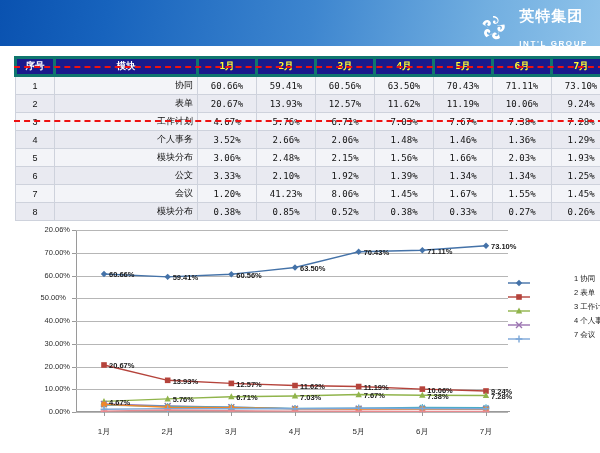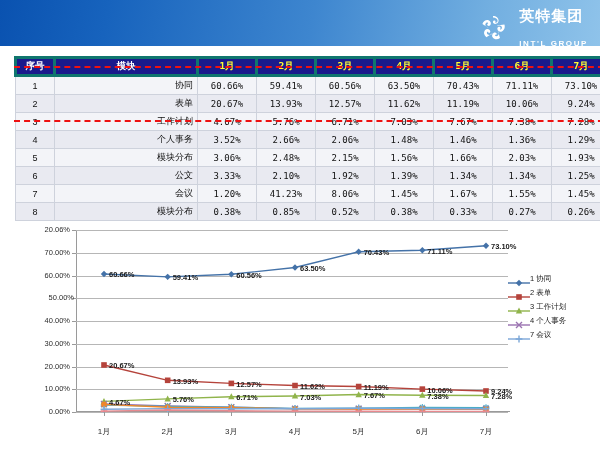--- a/index.html
+++ b/index.html
@@ -50,21 +50,21 @@
   .ylab{position:absolute;right:505px;font-size:7.5px;color:#2b2b2b;text-align:right;width:46px;
     font-family:"Liberation Sans",sans-serif;}
   .ytick{position:absolute;width:4px;height:1px;background:#9a9a9a;left:-4px;}
   .xlab{position:absolute;top:196px;font-size:8px;color:#2b2b2b;text-align:center;width:40px;}
   .xtick{position:absolute;bottom:-4px;width:1px;height:4px;background:#9a9a9a;}
   .dlabel{position:absolute;font-size:7.5px;color:#1a1a1a;white-space:nowrap;
     font-family:"Liberation Sans",sans-serif;font-weight:600;}
 
   
   .legend{position:absolute;left:508px;top:272px;width:90px;}
-  .lg-row{display:flex;align-items:center;height:14px;}
+  .lg-row{display:flex;align-items:center;height:14px;gap:44px;}
   .lg-mark{width:22px;height:10px;position:relative;flex:0 0 22px;}
   .lg-text{font-size:7.5px;color:#222;white-space:nowrap;}
 </style>
 </head>
 <body>
 
 <div id="page">
 
   <div class="titlebar">
     <div class="logo">
@@ -324,21 +324,21 @@
           <div class="xlab" style="left: 390px;">7月</div>
           <div class="xtick" style="left: 410px;"></div>
         </div>
     </div>
     <div id="ylab-layer">
         <div class="ylab" style="top: 185px; left: 16px; right: auto; width: 46px;">0.00%</div>
         <div class="ylab" style="top: 162.25px; left: 16px; right: auto; width: 46px;">10.00%</div>
         <div class="ylab" style="top: 139.5px; left: 16px; right: auto; width: 46px;">20.00%</div>
         <div class="ylab" style="top: 116.75px; left: 16px; right: auto; width: 46px;">30.00%</div>
         <div class="ylab" style="top: 94px; left: 16px; right: auto; width: 46px;">40.00%</div>
-        <div class="ylab" style="top: 71.25px; left: 20px; right: auto; width: 46px;">50.00%</div>
+        <div class="ylab" style="top: 71.25px; left: 12px; right: auto; width: 46px;">50.00%</div>
         <div class="ylab" style="top: 48.5px; left: 16px; right: auto; width: 46px;">60.00%</div>
         <div class="ylab" style="top: 25.75px; left: 16px; right: auto; width: 46px;">70.00%</div>
         <div class="ylab" style="top: 3px; left: 16px; right: auto; width: 46px;">20.06%</div>
       </div>
   </div>
 
   <div class="legend" id="legend">
       <div class="lg-row">
         <div class="lg-mark"><svg width="22" height="10">
             <line x1="0" y1="5" x2="22" y2="5" stroke="#4472a8" stroke-width="1.4"></line>

